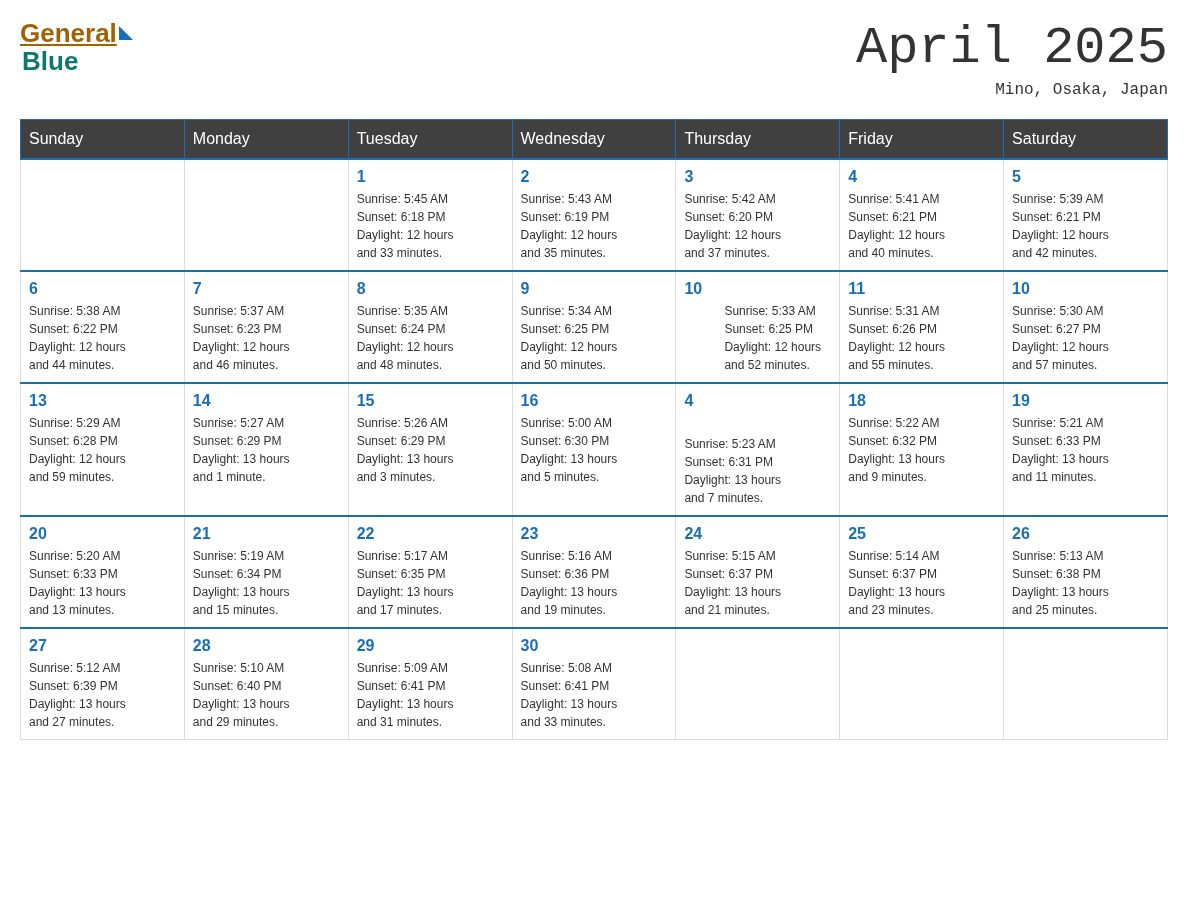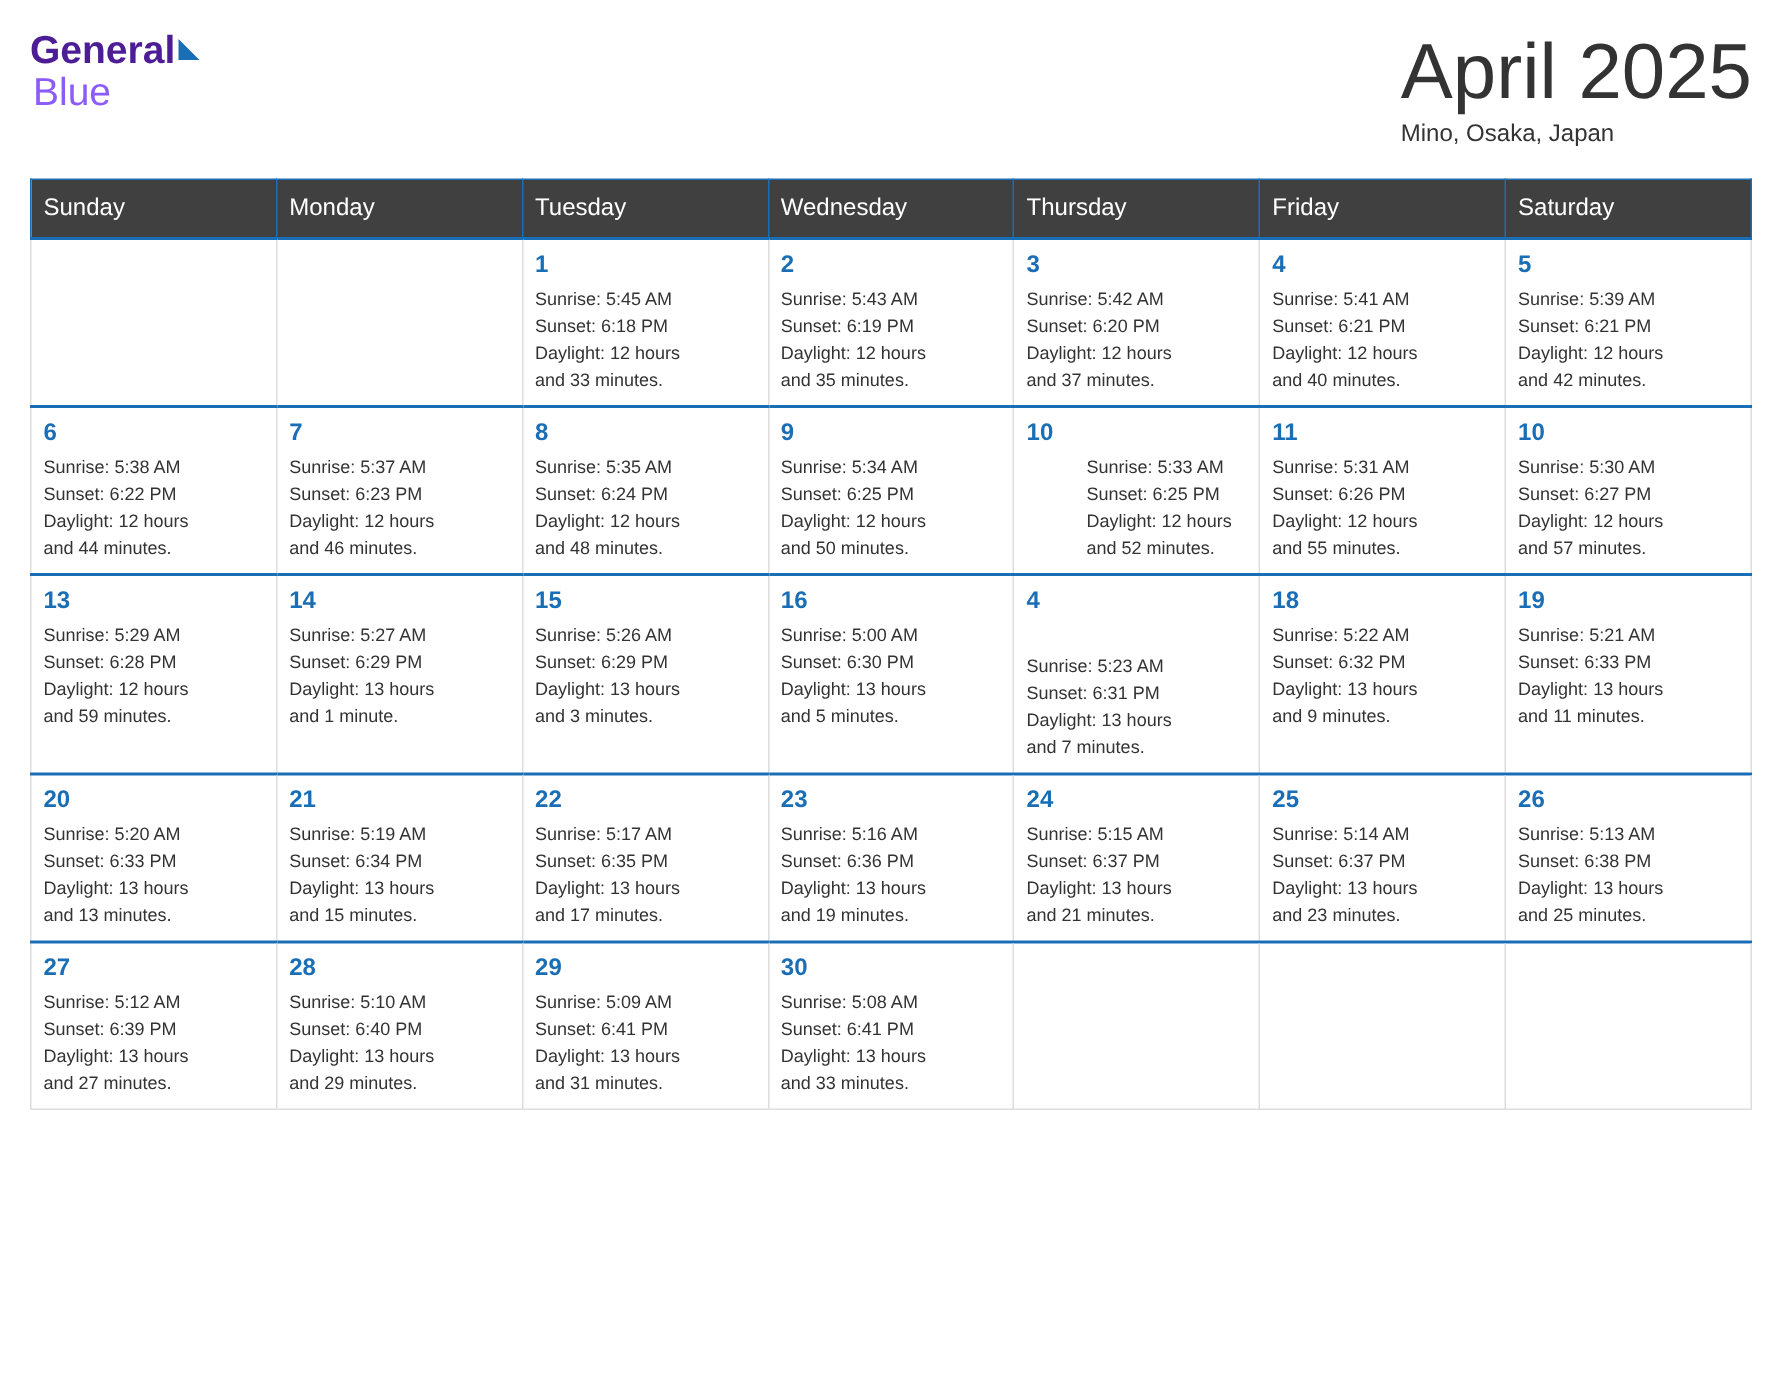--- a/index.html
+++ b/index.html
@@ -17,22 +17,23 @@
       align-items: flex-start;
       margin-bottom: 20px;
     }
     .logo {
       display: flex;
       align-items: center;
     }
     .logo-text-general {
       font-size: 26px;
       font-weight: bold;
-      color: #4c1d95;
+      color: #a16207;
       line-height: 1;
+      text-decoration: underline;
     }
     .logo-triangle {
       width: 0;
       height: 0;
       border-left: 14px solid #1a6eb5;
       border-top: 14px solid transparent;
       border-bottom: 0px solid transparent;
       display: inline-block;
       margin-left: 2px;
       vertical-align: middle;
@@ -40,25 +41,27 @@
     .logo-wrapper {
       display: flex;
       flex-direction: column;
     }
     .logo-line1 {
       display: flex;
       align-items: center;
     }
     .logo-line2 {
       font-size: 26px;
-      font-weight: normal;
-      color: #8b5cf6;
+      font-weight: bold;
+      color: #0f766e;
       margin-left: 2px;
     }
     .title-block {
+      text-align: right;
+      font-family: Liberation Mono, monospace;
     }
     .main-title {
       font-size: 52px;
       font-weight: normal;
       color: #333;
       line-height: 1.1;
     }
     .subtitle {
       font-size: 16px;
       color: #333;

